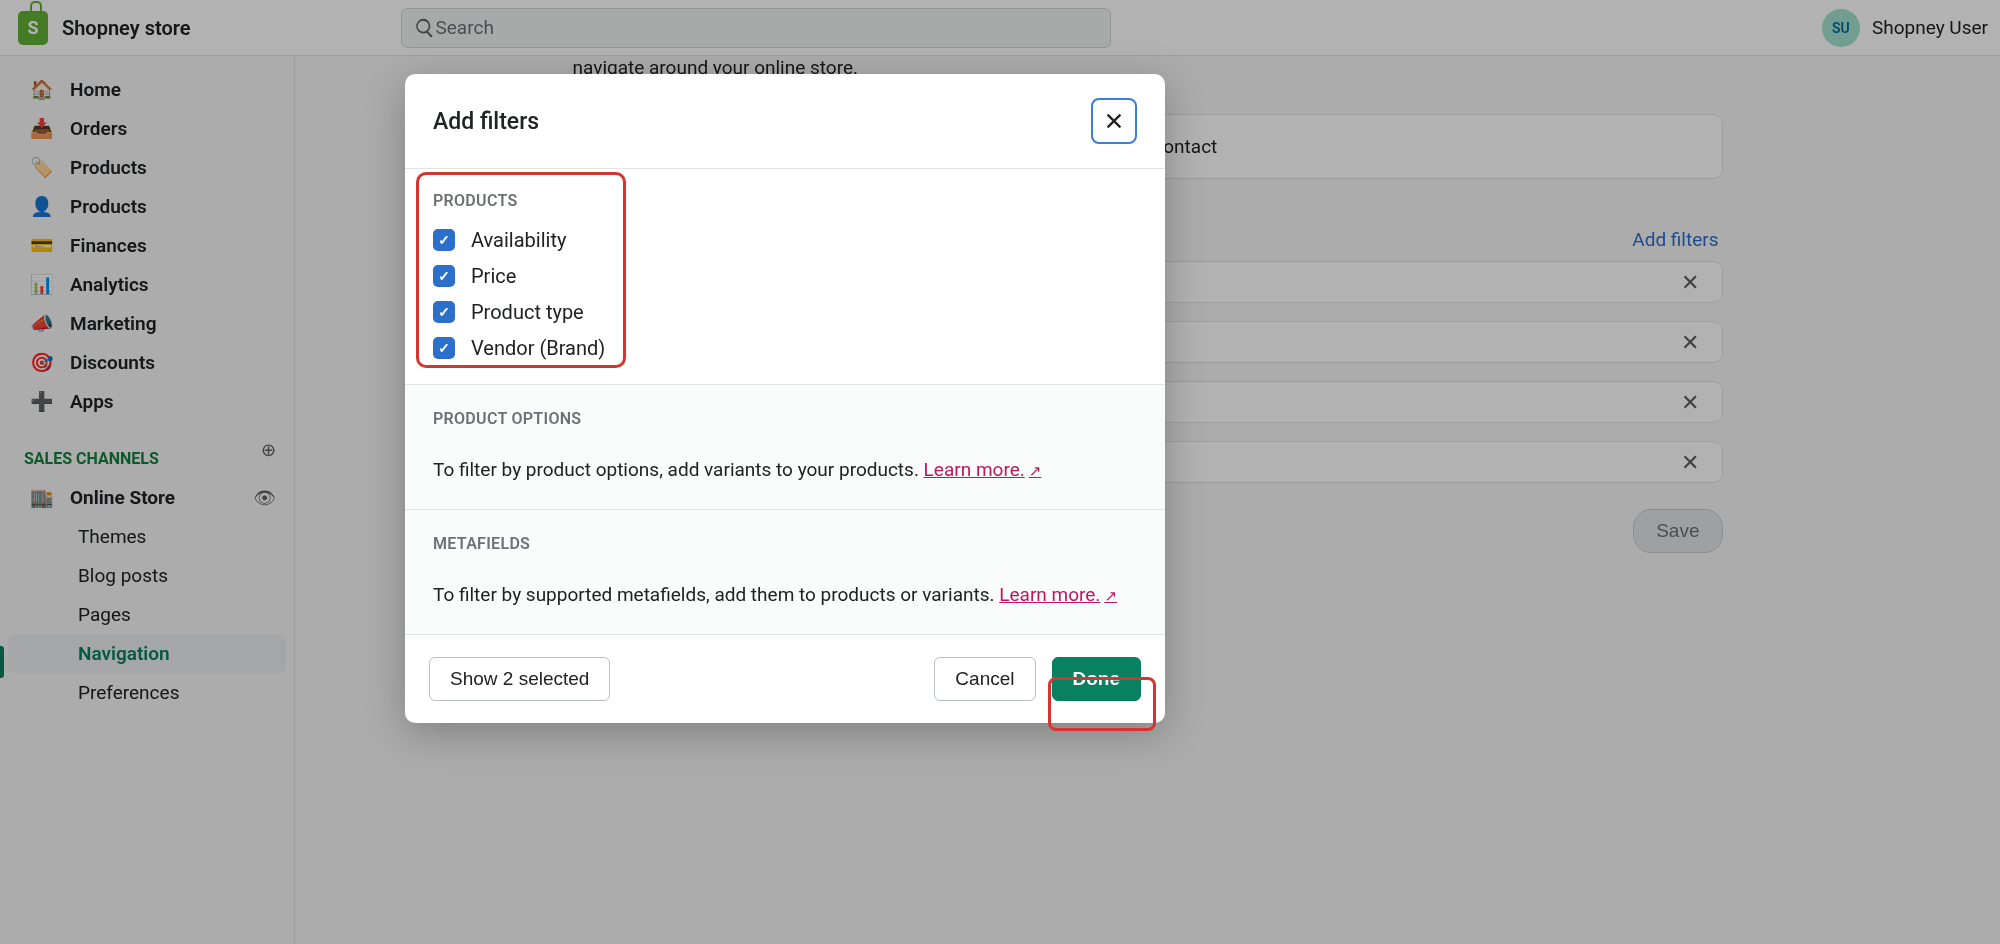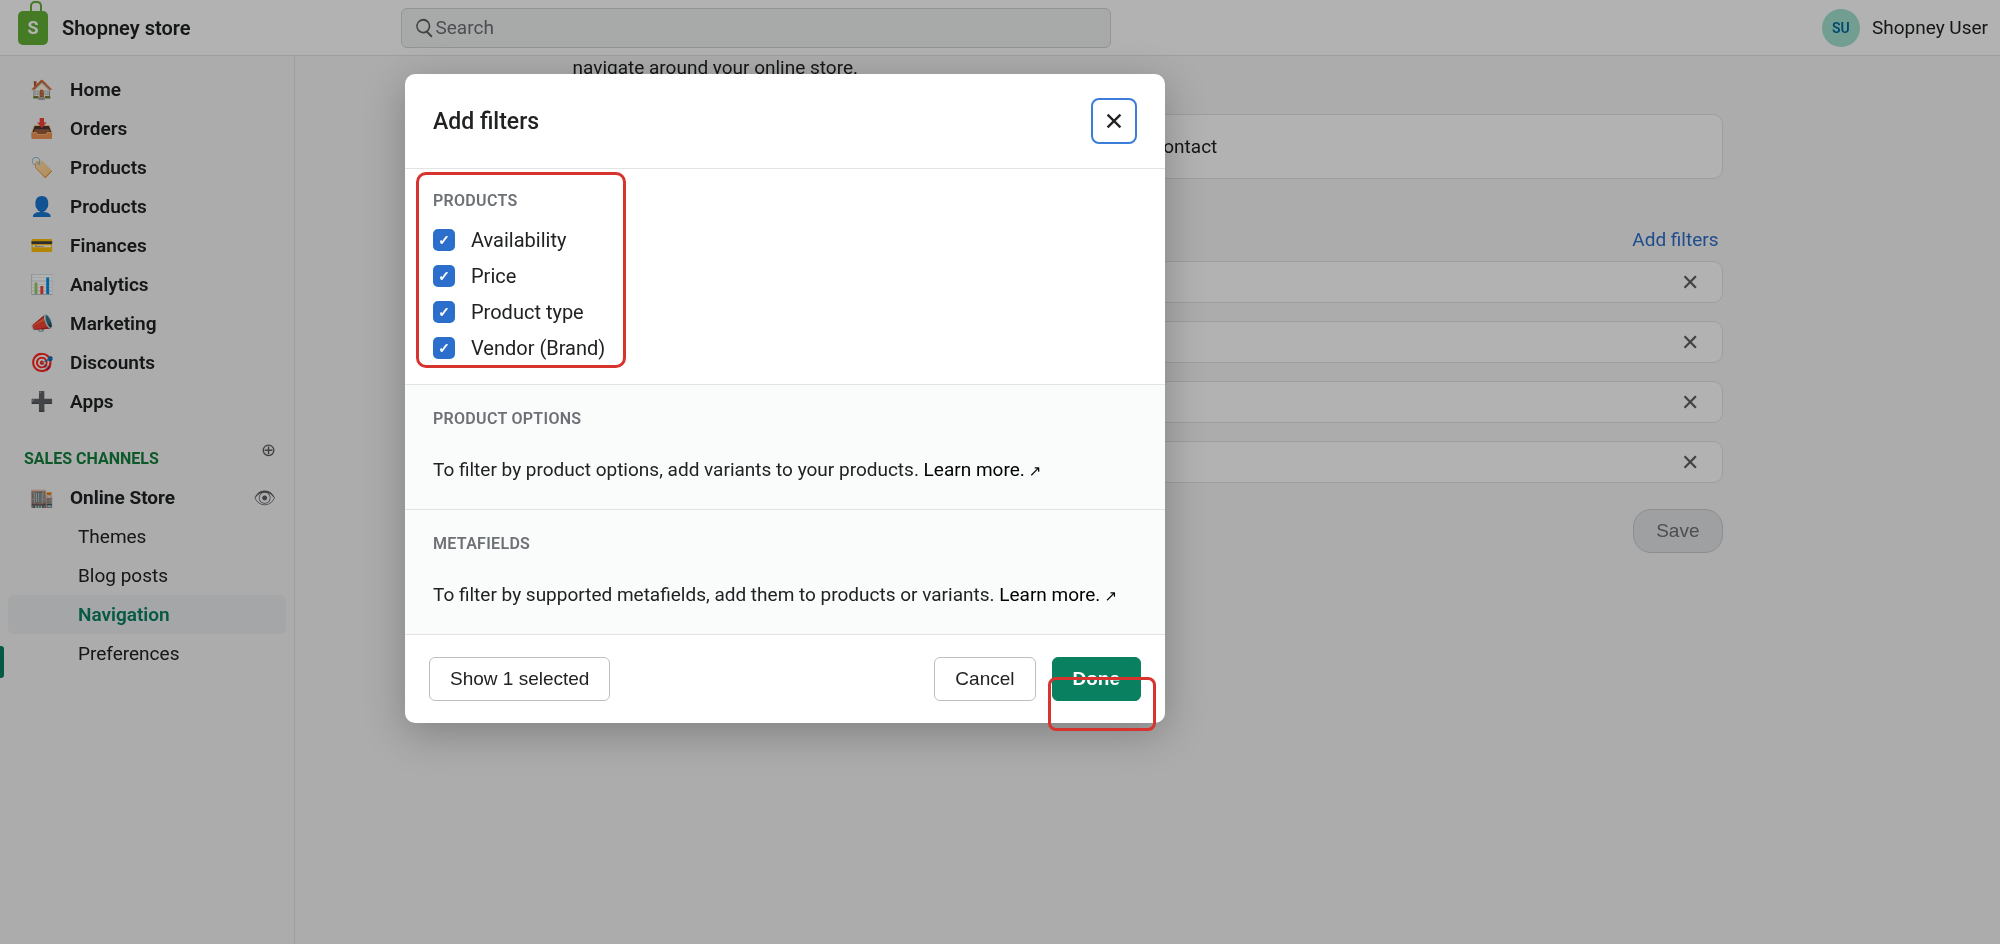--- a/index.html
+++ b/index.html
@@ -82,21 +82,21 @@
     .modal-title{font-size:23px;font-weight:500}
     .close-btn{width:46px;height:46px;border:2px solid #3b7dd8;border-radius:8px;display:flex;align-items:center;justify-content:center;font-size:24px;color:#202223;background:#fff}
 
     .modal-body{}
     .group-title{font-size:16px;font-weight:600;color:#6d7175;letter-spacing:.3px;padding:22px 28px 12px;text-transform:uppercase}
     .check-item{display:flex;align-items:center;gap:16px;padding:6px 28px;font-size:20px}
     .chk{width:22px;height:22px;border-radius:5px;background:#2c6ecb;display:flex;align-items:center;justify-content:center;color:#fff;font-size:14px;font-weight:700}
     .modal-section{border-top:1px solid #e1e3e5;background:#fafbfb;padding:0 28px 28px}
     .modal-section .grp{padding-top:24px}
     .modal-section p{font-size:19px;color:#202223;margin-top:18px}
-    .link{color:#000000;}
+    .link{color:#be185d;text-decoration:underline}
     .ext{font-size:15px;margin-left:4px}
 
     .modal-footer{display:flex;align-items:center;justify-content:space-between;padding:22px 24px;border-top:1px solid #e1e3e5}
     .btn{border:1px solid #babfc3;border-radius:6px;padding:10px 20px;font-size:19px;background:#fff;color:#202223}
     .btn.primary{background:#098060;color:#fff;border-color:#098060;font-weight:600}
     .footer-right{display:flex;gap:16px;align-items:center}
 
     
     .callout{position:absolute;border:3px solid #d7342f;border-radius:10px;pointer-events:none}
     .callout.products{top:172px;left:416px;width:210px;height:196px}
@@ -175,20 +175,23 @@
           <span>Online Store</span>
         </div>
       <div class="eye" style="padding-right:18px">👁</div>
     </div>
 
     <div class="nav-item sub">
         <span>Themes</span>
       </div>
     <div class="nav-item sub">
         <span>Blog posts</span>
+      </div>
+    <div class="nav-item sub">
+        <span>Pages</span>
       </div>
     <div class="nav-item sub active">
         <span>Navigation</span>
       </div>
     <div class="nav-item sub">
         <span>Preferences</span>
       </div>
   </aside>
 
   <main class="content">
@@ -279,21 +282,21 @@
     <div class="modal-section">
       <div class="group-title grp" style="padding-left:0">METAFIELDS</div>
       <p>
         <span>To filter by supported metafields, add them to products or variants. </span>
         <a class="link"><span>Learn more.</span><span class="ext">↗</span></a>
       </p>
     </div>
   </div>
 
   <div class="modal-footer">
-    <button class="btn"><span>Show 1 selected</span></button>
+    <button class="btn"><span>Show 2 selected</span></button>
     <div class="footer-right">
       <button class="btn"><span>Cancel</span></button>
       <button class="btn primary"><span>Done</span></button>
     </div>
   </div>
 </div>
 
 <div class="callout products"></div>
 <div class="callout done"></div>
 

